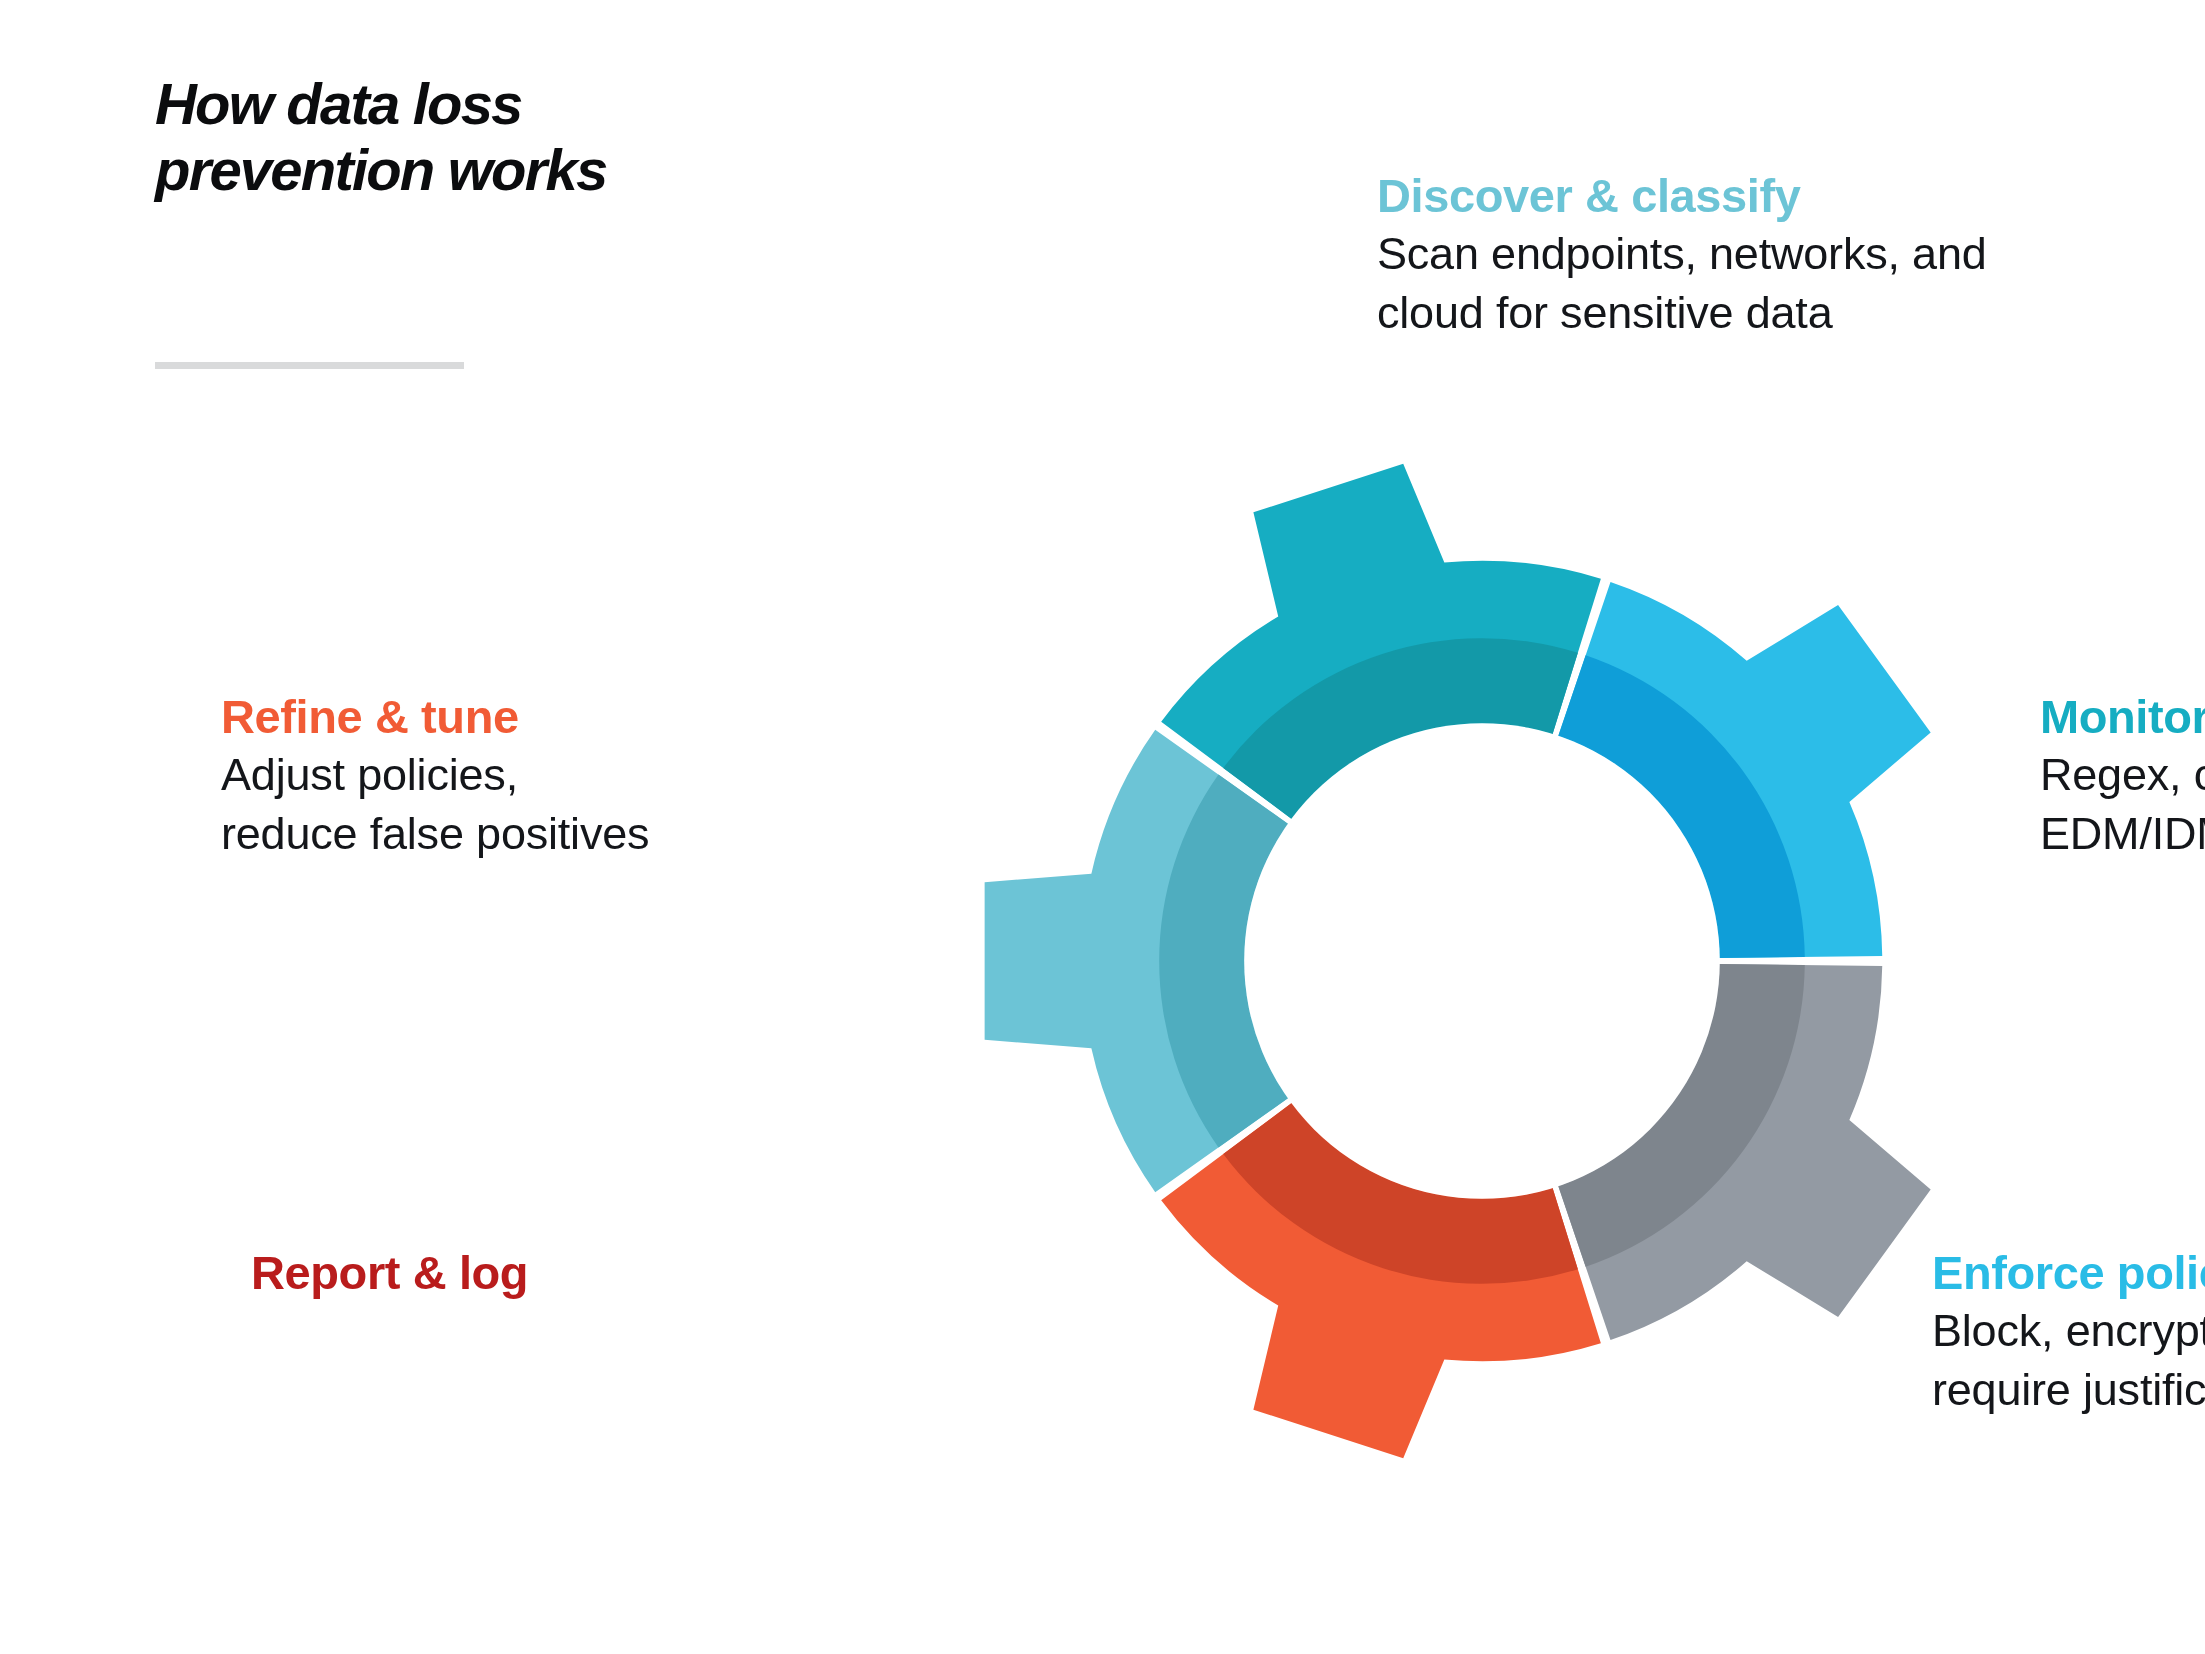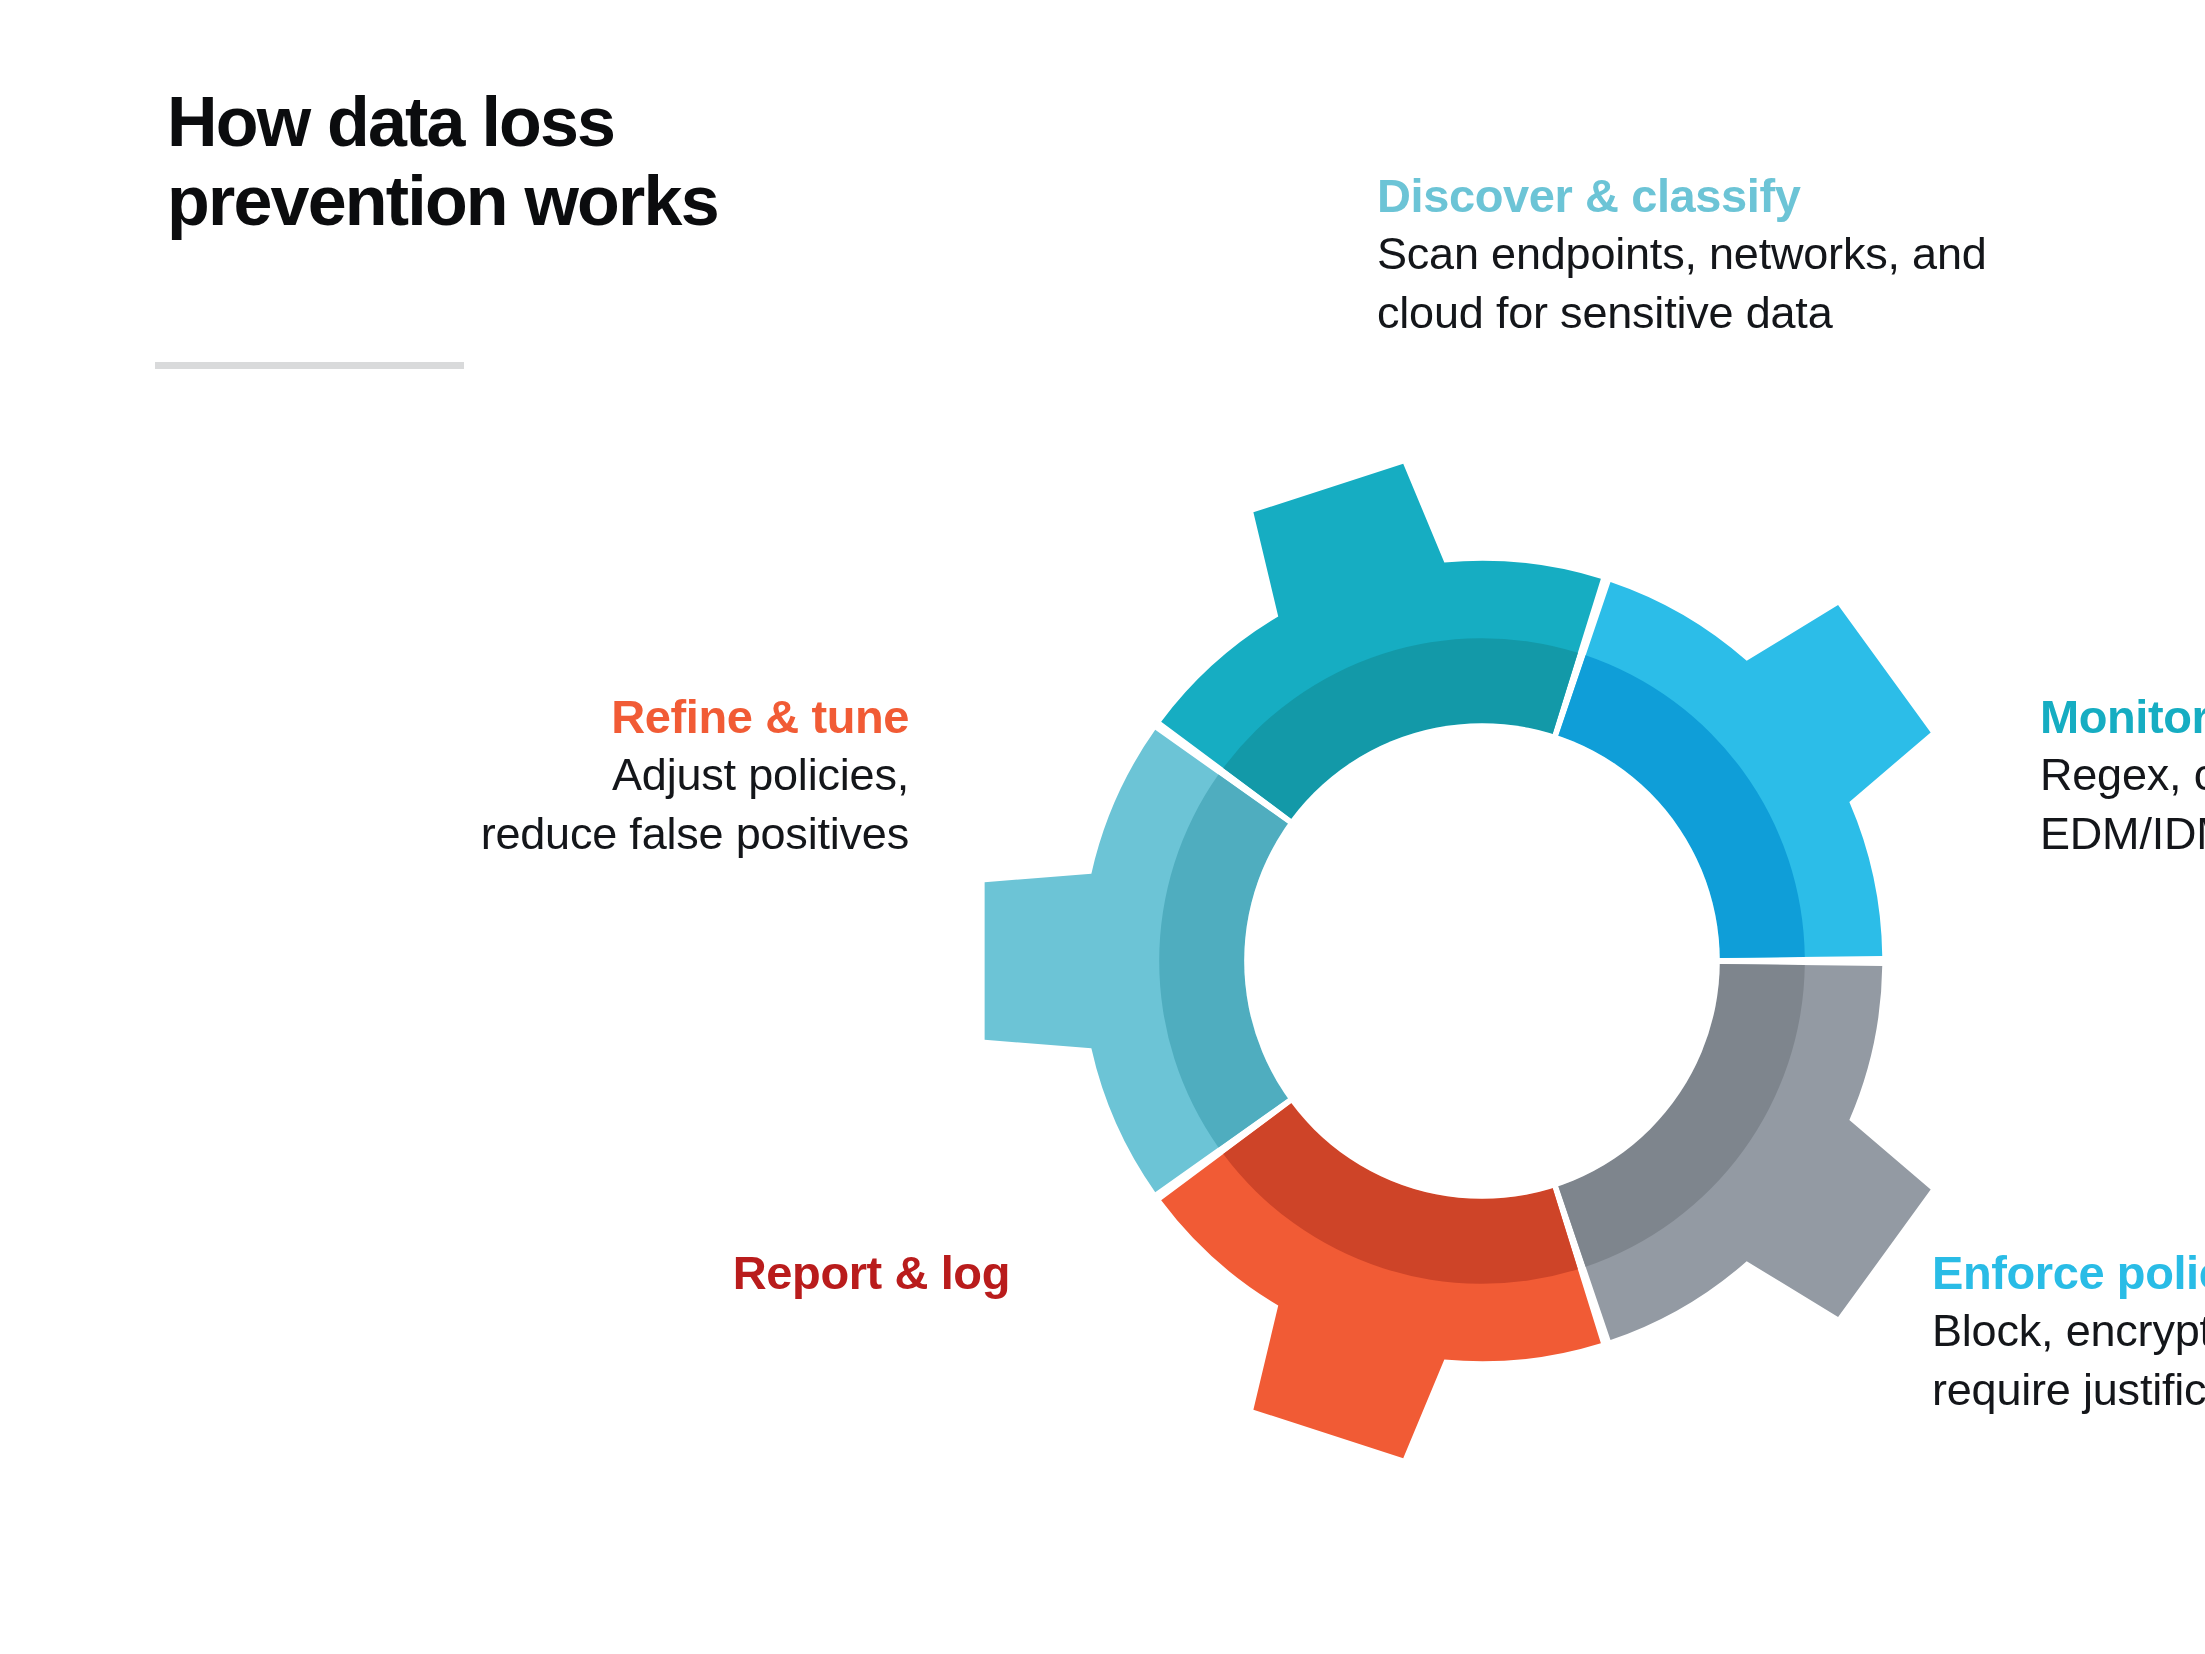--- a/index.html
+++ b/index.html
@@ -3,33 +3,33 @@
 <meta charset="utf-8">
 <style>
   html,body{margin:0;padding:0;background:#ffffff;}
   body{width:2941px;height:1654px;position:relative;overflow:hidden;
        font-family:"Liberation Sans","DejaVu Sans",sans-serif;
        -webkit-font-smoothing:antialiased;}
   #stage{position:absolute;inset:0;background:#ffffff;}
 
   
   #title-block{position:absolute;left:155px;top:71px;width:970px;}
-  #page-title{font-size:70px;line-height:1.13;font-weight:700;color:#0b0c0e;
-              letter-spacing:-1.8px;margin:12px;white-space:pre-line;}
+  #page-title{font-size:58px;line-height:1.13;font-weight:700;color:#0b0c0e;
+              letter-spacing:-1.8px;margin:0;white-space:pre-line;font-style:italic;}
   #title-rule{position:absolute;left:155px;top:362px;width:309px;height:6.6px;
               background:#d9dadb;}
 
   
   .callout{position:absolute;}
   .callout .c-head{font-size:47px;font-weight:700;line-height:1.18;margin:0 0 1.8px 0;
                    letter-spacing:-0.4px;}
   .callout .c-body{font-size:45px;font-weight:400;line-height:1.30;color:#14161a;
                    margin:0;white-space:pre-line;letter-spacing:-0.2px;}
   .align-left{text-align:left;}
-  .align-right{text-align:right;}
+  .align-right{text-align:left;}
 
   #callout-discover{left:1377px;top:168px;width:926px;}
   #callout-monitor {left:2040px;top:689px;width:794px;}
   #callout-enforce {left:1932px;top:1245px;width:838px;}
   #callout-report  {left:251px; top:1245px;width:759px;}
   #callout-refine  {left:221px; top:689px;width:688px;}
 
   
   #gear-wrap{position:absolute;left:944px;top:423px;width:1076px;height:1076px;}
   #gear-svg{display:block;width:100%;height:100%;}

